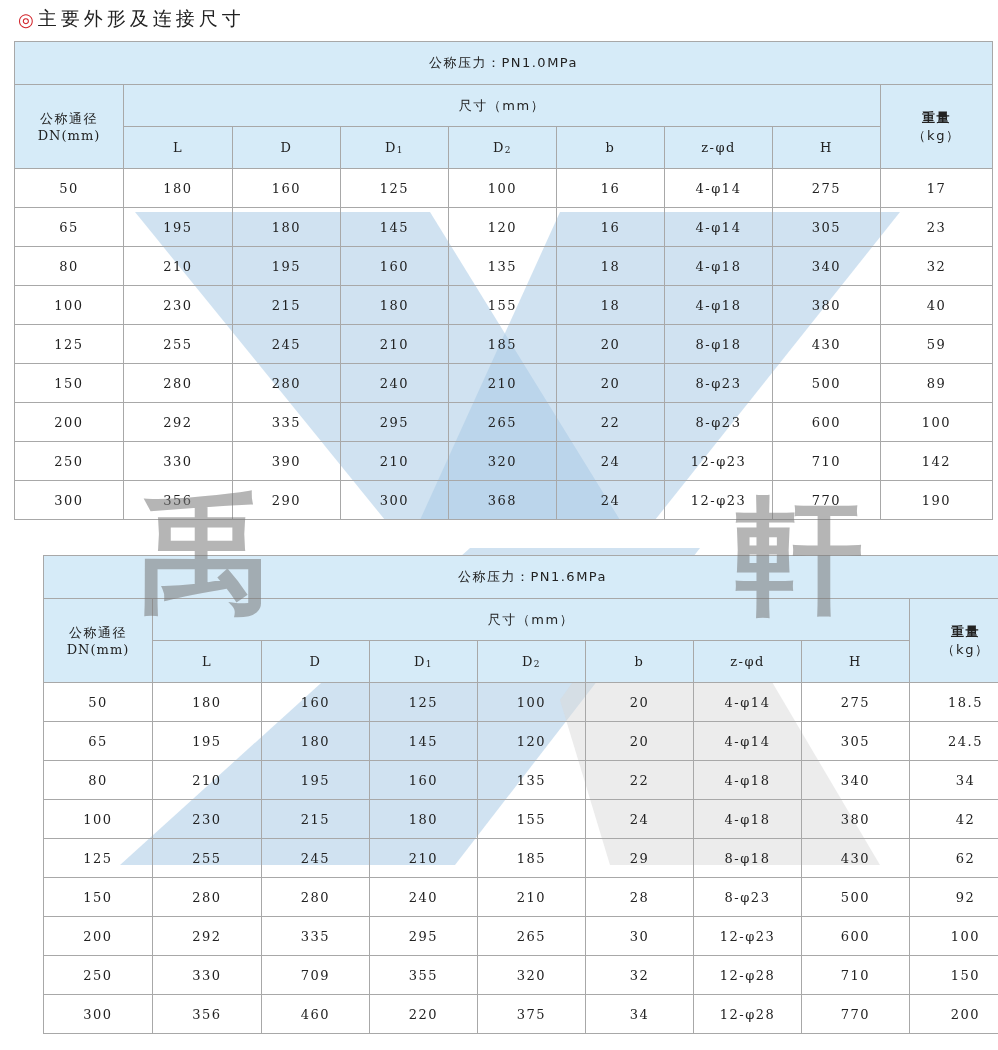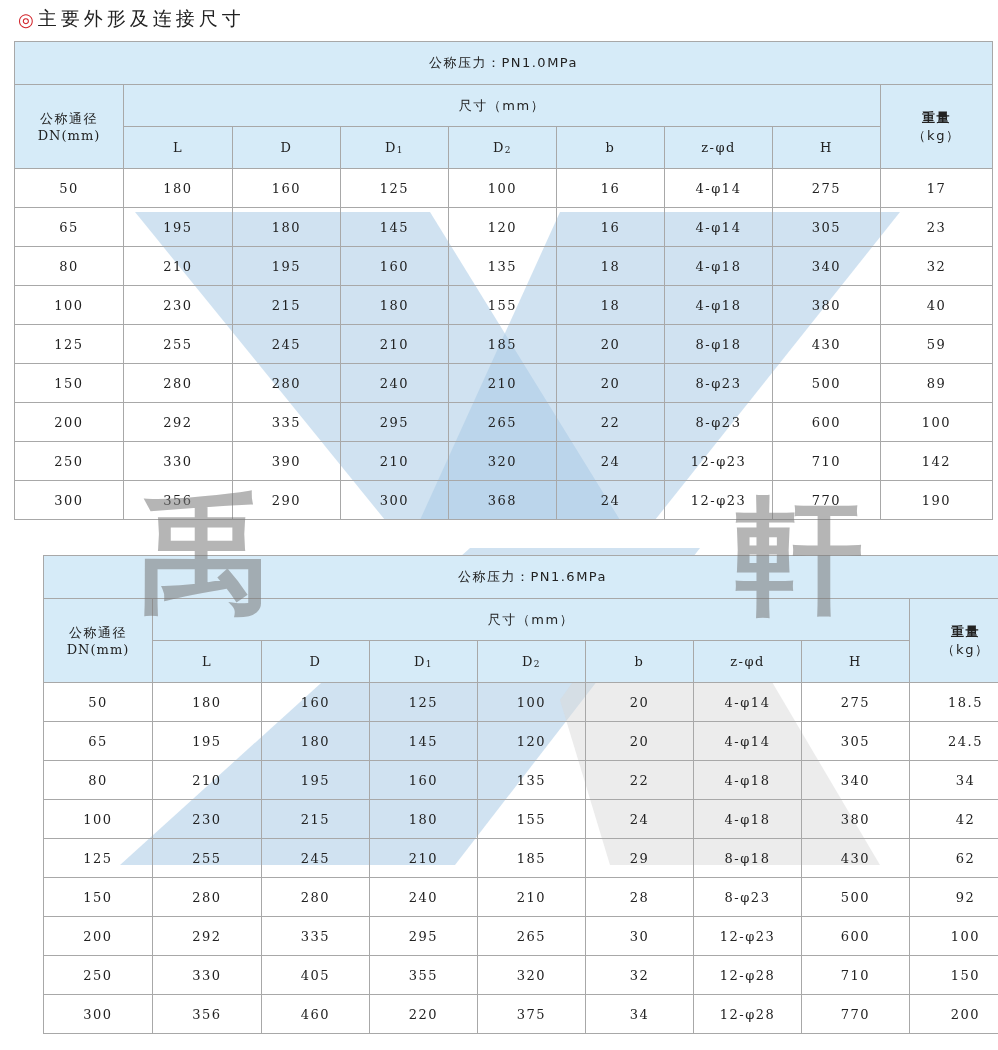--- a/index.html
+++ b/index.html
@@ -298,21 +298,21 @@
         <td>295</td>
         <td>265</td>
         <td>30</td>
         <td>12-φ23</td>
         <td>600</td>
         <td>100</td>
       </tr>
       <tr class="data-row">
         <td>250</td>
         <td>330</td>
-        <td>405</td>
+        <td>709</td>
         <td>355</td>
         <td>320</td>
         <td>32</td>
         <td>12-φ28</td>
         <td>710</td>
         <td>150</td>
       </tr>
       <tr class="data-row">
         <td>300</td>
         <td>356</td>

